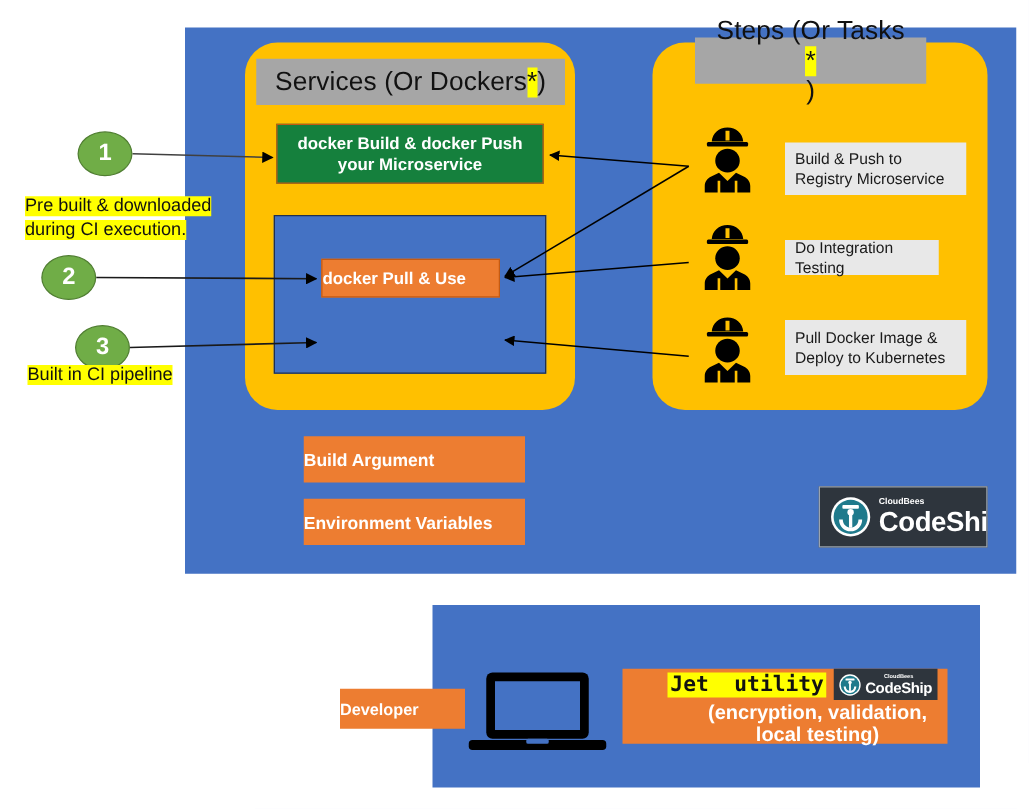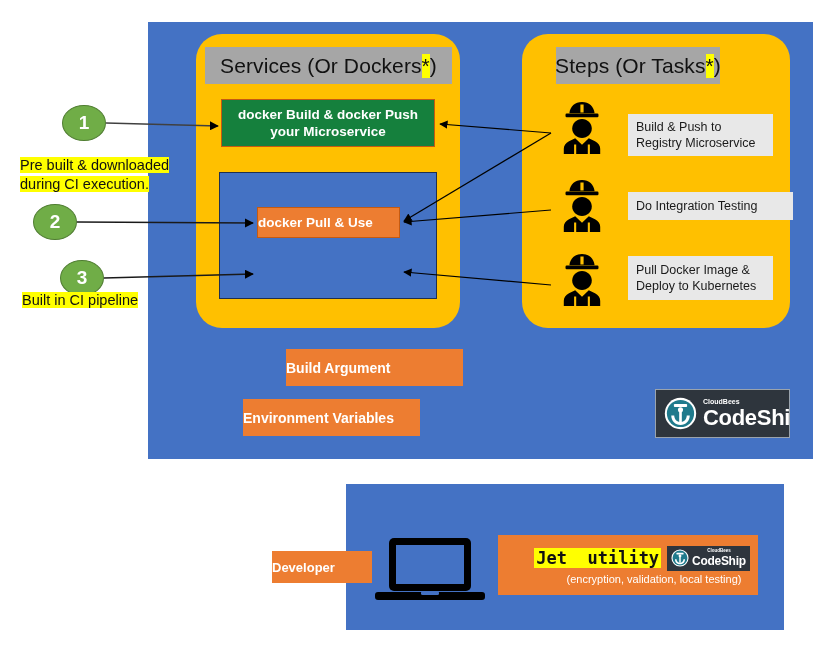--- a/index.html
+++ b/index.html
@@ -136,22 +136,22 @@
   .jet {
     font-family: "DejaVu Sans Mono", monospace;
     background: #FFFF00;
     color: #111111;
     font-size: 17px;
     padding: 0 2px;
     white-space: pre;
   }
   .jet-sub {
     color: #ffffff;
-    font-weight: normal;
-    font-size: 11px;
+    font-weight: bold;
+    font-size: 16px;
     margin-left: 24px;
   }
   svg { display: block; overflow: visible; }
 </style>
 </head>
 <body>
 
 <div id="stage">
 
   <div class="abs blue-panel" style="left:148px; top:22px; width:665px; height:437px;"></div>
@@ -170,21 +170,21 @@
 
   <div class="abs inner-blue" style="left:219px; top:172px; width:218px; height:127px;"></div>
 
   <div class="abs orange-box thin-border" style="left:257px; top:207px; width:143px; height:31px;">
     <span>docker Pull  &amp; Use</span>
   </div>
 
 
   <div class="abs yellow-card" style="left:522px; top:34px; width:268px; height:294px;"></div>
 
-  <div class="abs gray-header" style="left:556px; top:47px; width:164px; height:37px;">
+  <div class="abs gray-header" style="left:556px; top:30px; width:185px; height:37px;flex-direction:column;">
     <span>Steps (Or Tasks</span>
       <span class="hl">*</span>
       <span>)</span>
   </div>
 
   <div class="abs" style="left:556px; top:100px; width:52px; height:54px;">
     <svg viewBox="0 0 52 54" width="52" height="54" aria-hidden="true">
       <path fill="#000000" d="M26 2c-7 0-12 4.6-12.6 11.2h25.2C38 6.6 33 2 26 2zM24.4 4.6h3.2v7.8h-3.2z"></path>
       <rect x="9.5" y="13.6" width="33" height="3.6" rx="1.2" fill="#000000"></rect>
       <path fill="#000000" d="M26 19c-5.4 0-9.8 4.3-9.8 9.6S20.6 38 26 38s9.8-4.1 9.8-9.4S31.4 19 26 19z"></path>
@@ -198,38 +198,38 @@
 
   <div class="abs" style="left:556px; top:178px; width:52px; height:54px;">
     <svg viewBox="0 0 52 54" width="52" height="54" aria-hidden="true">
       <path fill="#000000" d="M26 2c-7 0-12 4.6-12.6 11.2h25.2C38 6.6 33 2 26 2zM24.4 4.6h3.2v7.8h-3.2z"></path>
       <rect x="9.5" y="13.6" width="33" height="3.6" rx="1.2" fill="#000000"></rect>
       <path fill="#000000" d="M26 19c-5.4 0-9.8 4.3-9.8 9.6S20.6 38 26 38s9.8-4.1 9.8-9.4S31.4 19 26 19z"></path>
       <path fill="#000000" d="M19.2 38.2 13 41.2c-3.3 1.6-5.2 4.3-5.2 7.6V54h10.3V44.6h2.1V54h11.6V44.6h2.1V54h10.3v-5.2c0-3.3-1.9-6-5.2-7.6l-6.2-3-6.8 6.6z"></path>
       <path fill="#FFC000" d="M24.2 38.4h3.6l-1.8 4.4z"></path>
     </svg>
   </div>
-  <div class="abs step-label" style="left:628px; top:192px; width:165px; height:28px;">
+  <div class="abs step-label" style="left:628px; top:192px; width:123px; height:28px;">
     <span>Do Integration Testing</span>
   </div>
 
   <div class="abs" style="left:556px; top:252px; width:52px; height:54px;">
     <svg viewBox="0 0 52 54" width="52" height="54" aria-hidden="true">
       <path fill="#000000" d="M26 2c-7 0-12 4.6-12.6 11.2h25.2C38 6.6 33 2 26 2zM24.4 4.6h3.2v7.8h-3.2z"></path>
       <rect x="9.5" y="13.6" width="33" height="3.6" rx="1.2" fill="#000000"></rect>
       <path fill="#000000" d="M26 19c-5.4 0-9.8 4.3-9.8 9.6S20.6 38 26 38s9.8-4.1 9.8-9.4S31.4 19 26 19z"></path>
       <path fill="#000000" d="M19.2 38.2 13 41.2c-3.3 1.6-5.2 4.3-5.2 7.6V54h10.3V44.6h2.1V54h11.6V44.6h2.1V54h10.3v-5.2c0-3.3-1.9-6-5.2-7.6l-6.2-3-6.8 6.6z"></path>
       <path fill="#FFC000" d="M24.2 38.4h3.6l-1.8 4.4z"></path>
     </svg>
   </div>
   <div class="abs step-label" style="left:628px; top:256px; width:145px; height:44px;">
     <span>Pull Docker Image &amp; Deploy to Kubernetes</span>
   </div>
 
-  <div class="abs orange-box plain" style="left:243px; top:349px; width:177px; height:37px;margin-left:43px;">
+  <div class="abs orange-box plain" style="left:243px; top:349px; width:177px; height:37px;">
     <span>Build Argument</span>
   </div>
   <div class="abs orange-box plain" style="left:243px; top:399px; width:177px; height:37px;">
     <span>Environment Variables</span>
   </div>
 
   <div class="abs cs-logo logo-big" style="left:655px; top:389px; width:135px; height:49px; padding:0 8px;">
     <span class="mark" style="margin-right:6px;">
       <svg viewBox="0 0 40 40" width="33" height="33" aria-hidden="true">
         <circle cx="20" cy="20" r="19" fill="#ffffff"></circle>
@@ -295,21 +295,21 @@
 
   <div class="abs" style="left:375px; top:535px; width:110px; height:70px;">
     <svg viewBox="0 0 110 70" width="110" height="70" aria-hidden="true">
       <rect x="14" y="3" width="82" height="53" rx="5" fill="#000000"></rect>
       <rect x="21" y="10" width="68" height="39" fill="#4472C4"></rect>
       <rect x="0" y="57" width="110" height="8" rx="3" fill="#000000"></rect>
       <rect x="46" y="56" width="18" height="4" rx="1.5" fill="#4472C4"></rect>
     </svg>
   </div>
 
-  <div class="abs orange-box" style="left:498px; top:535px; width:260px; height:60px; flex-direction:column; justify-content:center; gap:2px;padding-left:28px;">
+  <div class="abs orange-box" style="left:498px; top:535px; width:260px; height:60px; flex-direction:column; justify-content:flex-start; gap:2px;padding-left:28px;">
     <div style="display:flex; align-items:center; gap:6px;">
       <span class="jet">Jet  utility</span>
       <span class="cs-logo" style="height:25px; padding:0 4px;">
         <span class="mark" style="margin-right:3px;">
           <svg viewBox="0 0 40 40" width="18" height="18" aria-hidden="true">
             <circle cx="20" cy="20" r="19" fill="#ffffff"></circle>
             <circle cx="20" cy="20" r="16.5" fill="#1F7A8C"></circle>
             <rect x="12" y="8.5" width="16" height="3.6" rx="1" fill="#ffffff"></rect>
             <circle cx="20" cy="15.5" r="3.1" fill="#ffffff"></circle>
             <rect x="18.4" y="17.5" width="3.2" height="13" fill="#ffffff"></rect>

